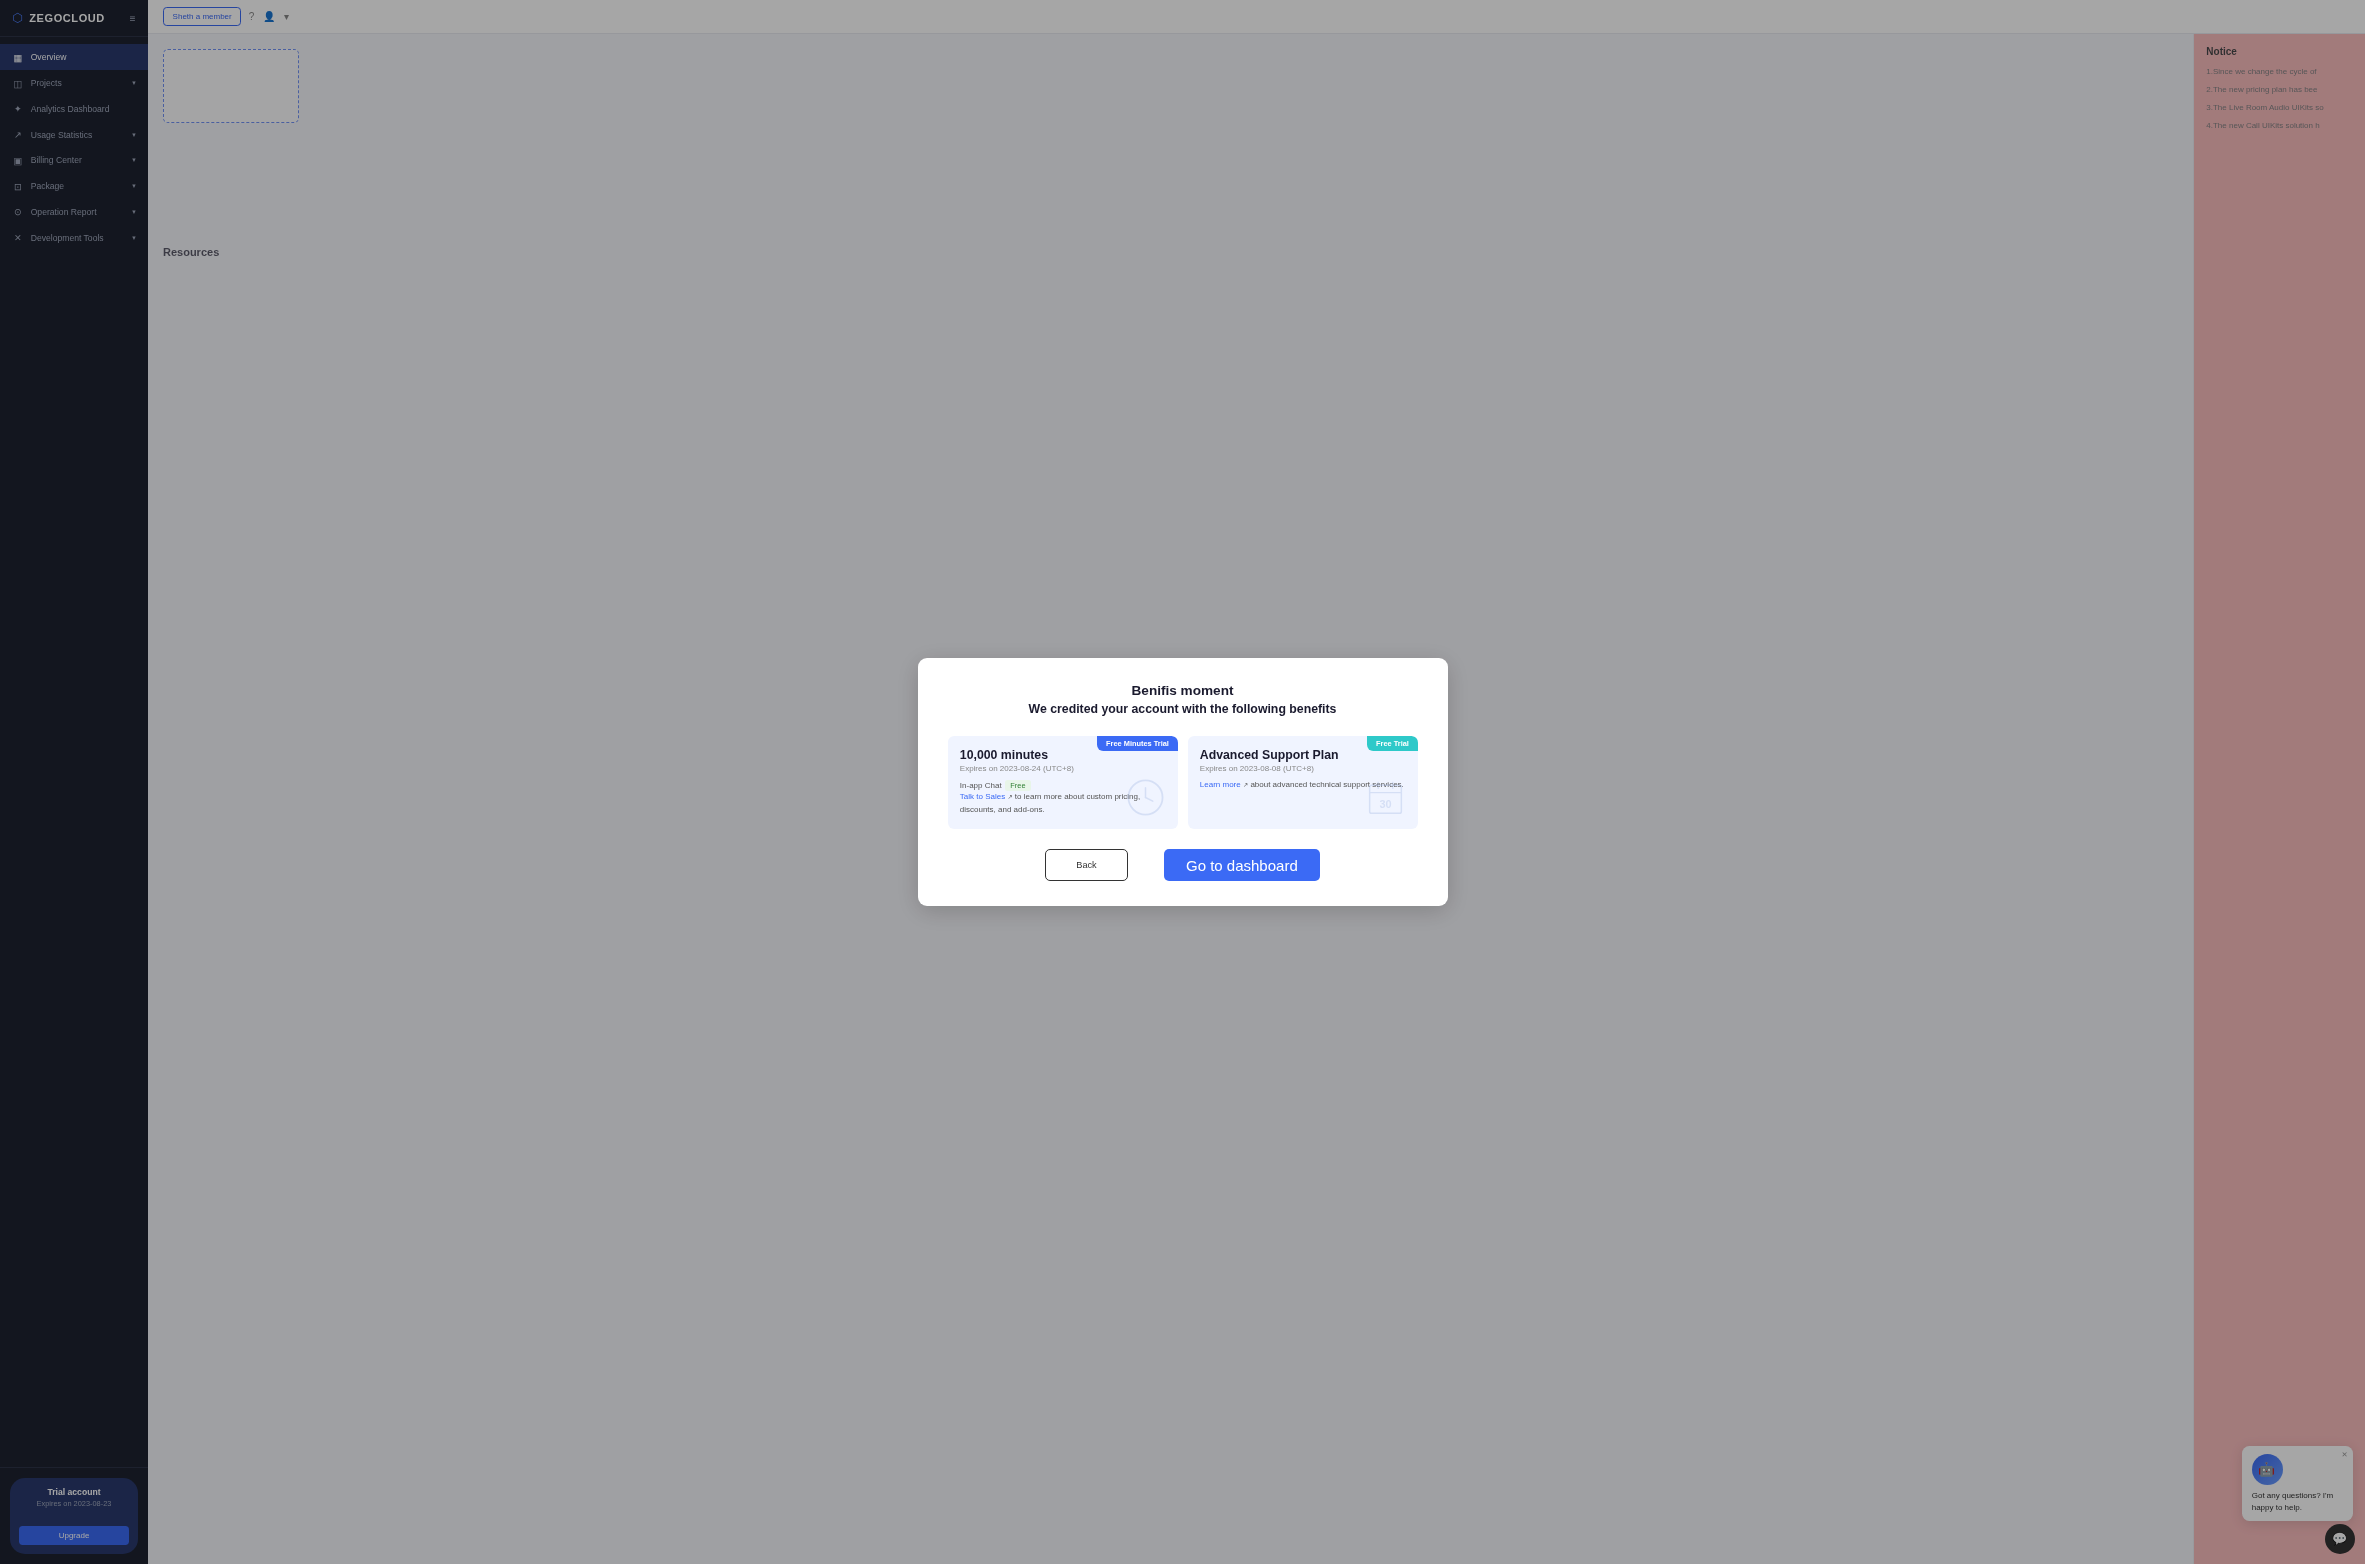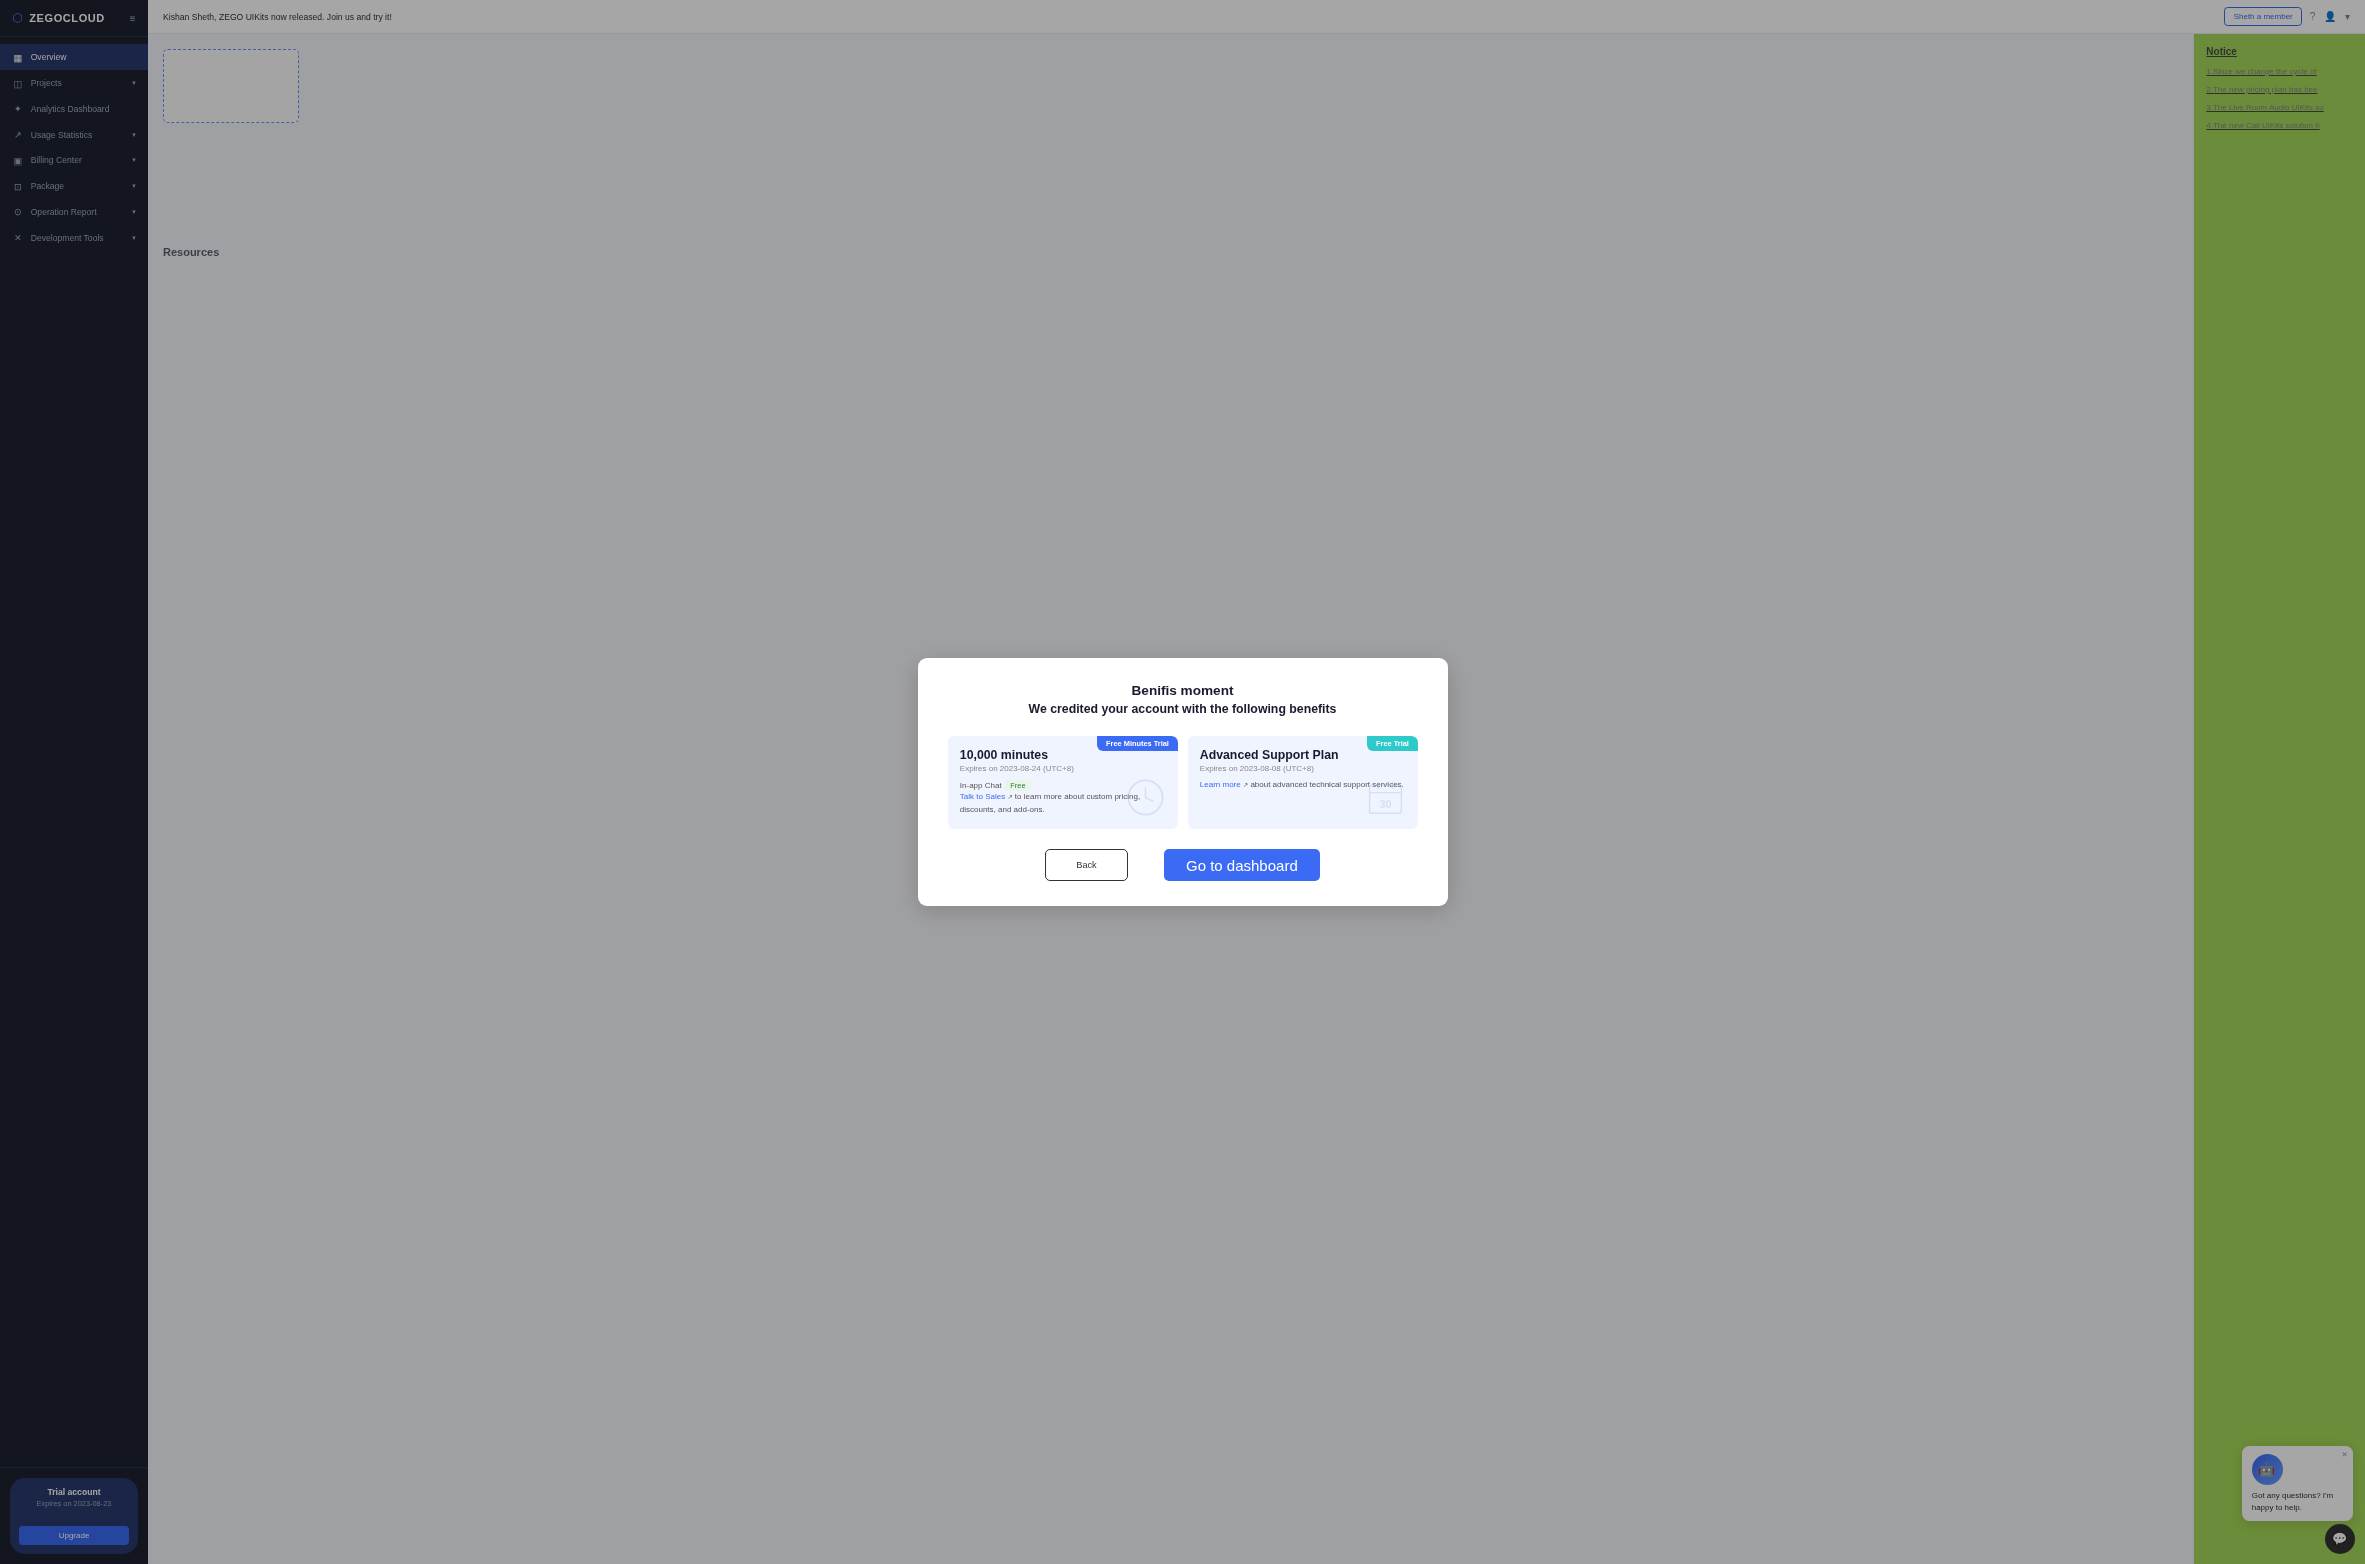--- a/index.html
+++ b/index.html
@@ -149,26 +149,25 @@
     .main-content {
       flex: 1;
       padding: 15px;
       filter: blur(0.6px);
       opacity: 0.7;
     }
 
     
     .notice-panel {
       width: 172px;
-      background: #84cc16;
+      background: #fca5a5;
       border-left: 0.6px solid #e8eaf0;
       padding: 12.3px;
       filter: blur(0.6px);
       opacity: 0.7;
-      text-decoration: underline;
     }
     .notice-title {
       font-size: 10px;
       font-weight: 600;
       margin-bottom: 8.6px;
     }
     .notice-item {
       font-size: 8px;
       color: #555;
       margin-bottom: 6.2px;
@@ -436,21 +435,20 @@
   <div class="sidebar-bottom">
     <div class="trial-box">
       <div class="trial-title">Trial account</div>
       <div class="trial-expires">Expires on 2023-08-23</div>
       <button class="upgrade-btn">Upgrade</button>
     </div>
   </div>
 </div>
 
 <div class="header">
-  <div class="header-announcement">Kishan Sheth, ZEGO UIKits now released. Join us and try it!</div>
   <button class="invite-btn">Sheth a member</button>
   <div class="header-icons">
     <span class="header-icon">?</span>
     <span class="header-icon">👤</span>
     <span class="header-icon">▾</span>
   </div>
 </div>
 
 <div class="main">
   <div class="main-content">

